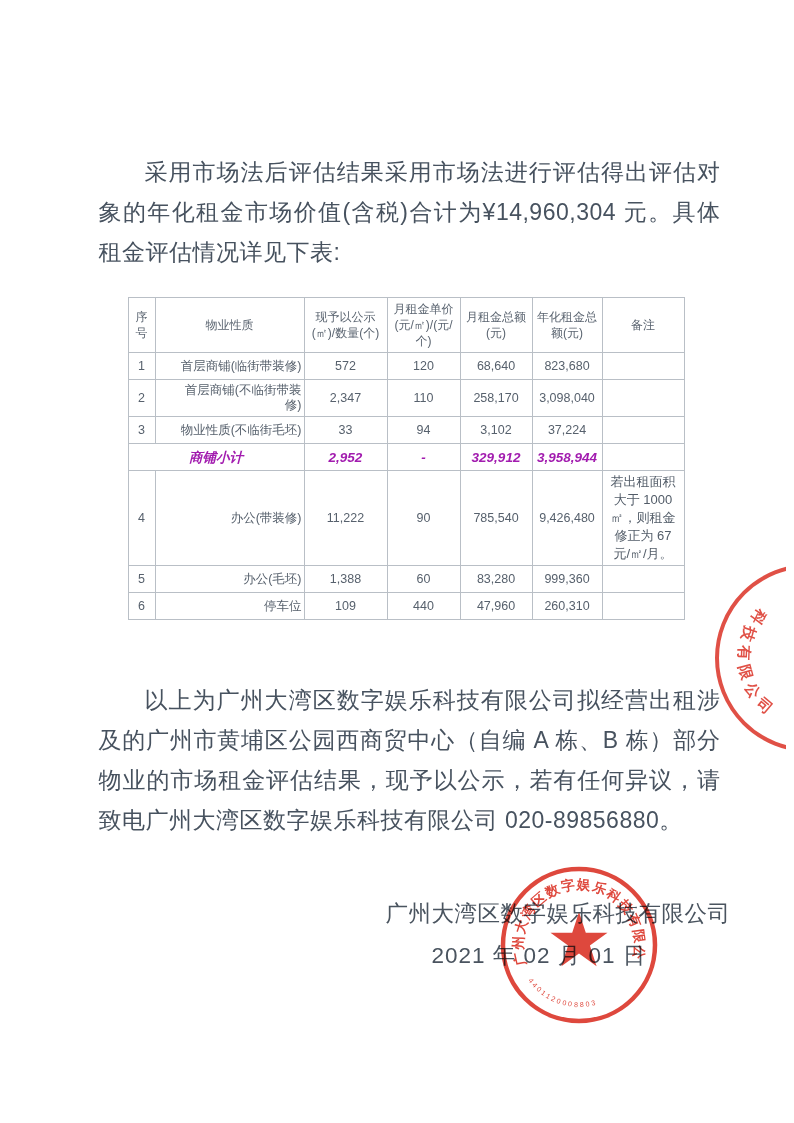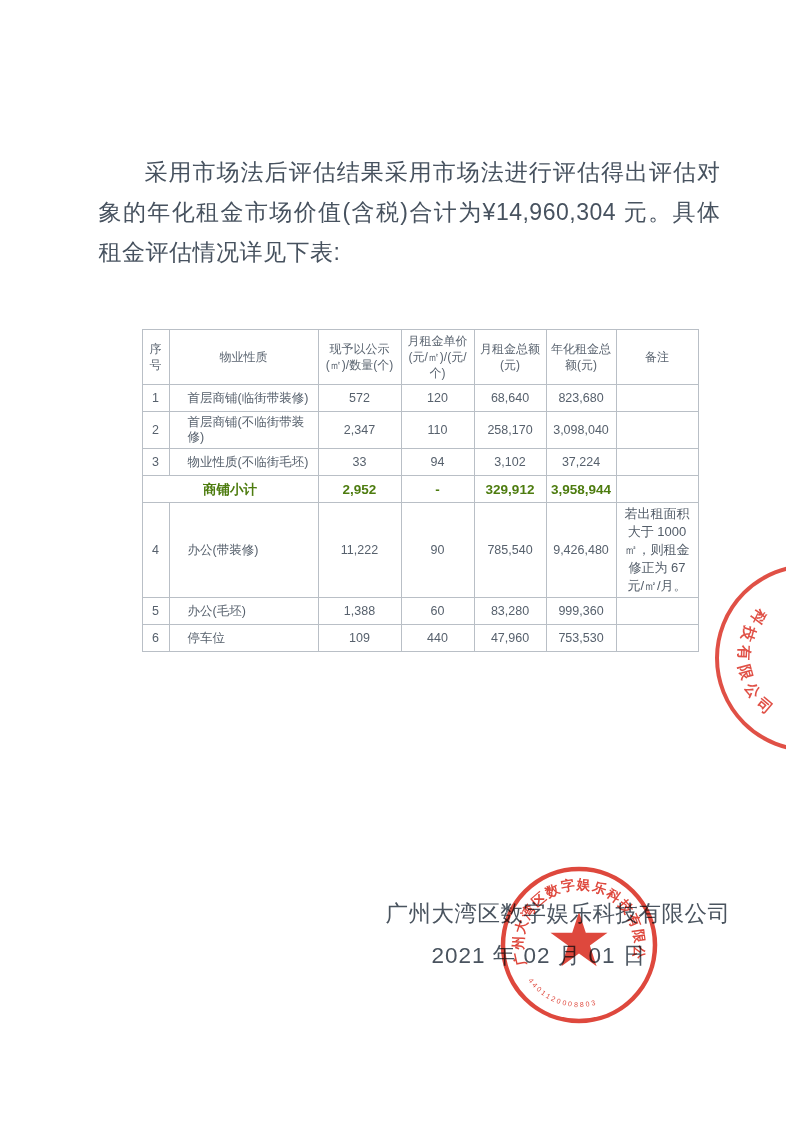--- a/index.html
+++ b/index.html
@@ -12,40 +12,40 @@
   .para {
     position:absolute; left:90px; width:622px;
     font-size:23px; line-height:40px; letter-spacing:0.5px;
     text-indent:2em; color:#47525f; text-align:justify;
   }
   #para1 { top:152px; }
   #para2 { top:680px; }
 
   
   table.assess {
-    position:absolute; left:133px; top:297px; width:556px;
+    position:absolute; left:119px; top:297px; width:556px;
     border-collapse:collapse; table-layout:fixed;
-    font-size:12.5px; color:#57616d;margin-top:32px;
+    font-size:12.5px; color:#57616d;
   }
   table.assess th, table.assess td {
     border:1px solid #b9bfc6; text-align:center; vertical-align:middle;
     padding:3px 2px; background:transparent;
   }
   table.assess th {
     font-weight:normal; font-size:12px; line-height:16px;
     height:40px; color:#5a6470;
   }
   table.assess td { height:27px; line-height:15px; }
-  table.assess td.l { text-align:left; padding-left:18px; }
+  table.assess td.l { text-align:right; padding-left:18px; }
   table.assess td.c { text-align:center; }
   table.assess td.rm {
     font-size:13px; line-height:18px; padding:2px 3px; color:#525c68;
   }
   table.assess tr.bold-row td {
-    font-weight:bold; font-size:13.5px; color:#4d7c0f;
+    font-weight:bold; font-size:13.5px; color:#a21caf;font-style:italic;
   }
 
   
   .sig-company {
     position:absolute; left:377px; top:898px;
     font-size:22.5px; letter-spacing:0.5px; color:#4a545f;
   }
   .sig-date {
     position:absolute; left:423px; top:940px;
     font-size:22.5px; letter-spacing:1px; color:#4a545f;
@@ -143,26 +143,27 @@
           <td colspan="1" class="c">83,280</td>
           <td colspan="1" class="c">999,360</td>
           <td colspan="1" class="rm"></td>
         </tr>
         <tr>
           <td colspan="1" class="c">6</td>
           <td colspan="1" class="l">停车位</td>
           <td colspan="1" class="c">109</td>
           <td colspan="1" class="c">440</td>
           <td colspan="1" class="c">47,960</td>
-          <td colspan="1" class="c">753,530</td>
+          <td colspan="1" class="c">260,310</td>
           <td colspan="1" class="rm"></td>
         </tr>
       </tbody>
   </table>
 
+  <p id="para2" class="para">以上为广州大湾区数字娱乐科技有限公司拟经营出租涉及的广州市黄埔区公园西商贸中心（自编 A 栋、B 栋）部分物业的市场租金评估结果，现予以公示，若有任何异议，请致电广州大湾区数字娱乐科技有限公司 020-89856880。</p>
 
   <div class="sig-company">广州大湾区数字娱乐科技有限公司</div>
   <div class="sig-date">2021 年 02 月 01 日</div>
 
   <svg class="stamp-main" viewBox="0 0 200 200" xmlns="http://www.w3.org/2000/svg">
     <defs>
       <path id="ringTop" d="M 47.4,119.2 A 56,56 0 1 1 152.6,119.2" fill="none"></path>
       <path id="ringBottom" d="M 49.2,135.6 A 62,62 0 0 0 150.8,135.6" fill="none"></path>
     </defs>
     <circle cx="100" cy="100" r="76" fill="none" stroke="#dc382c" stroke-width="4.5"></circle>

